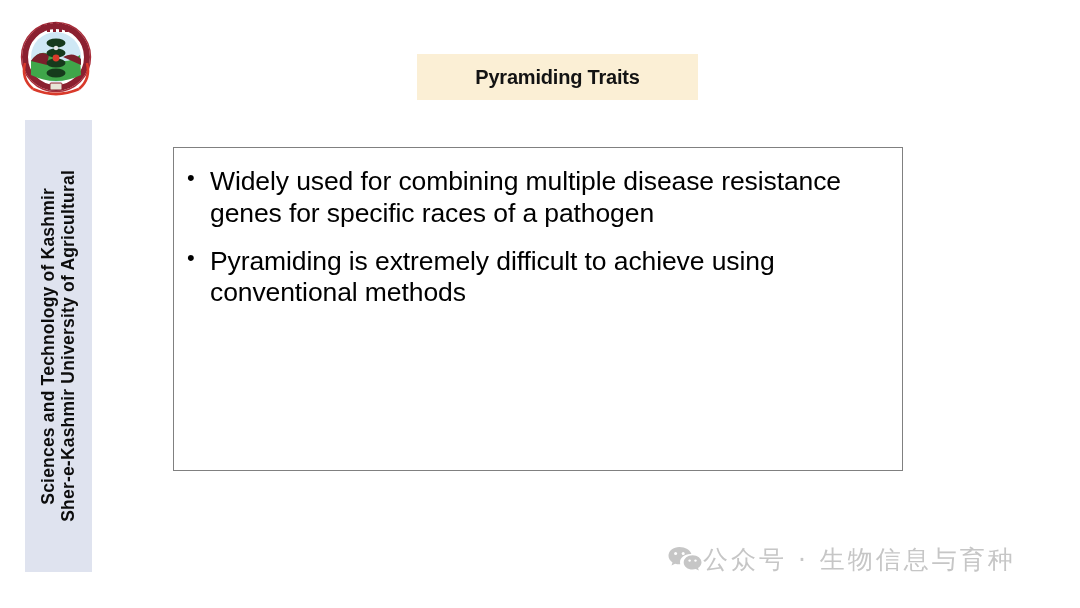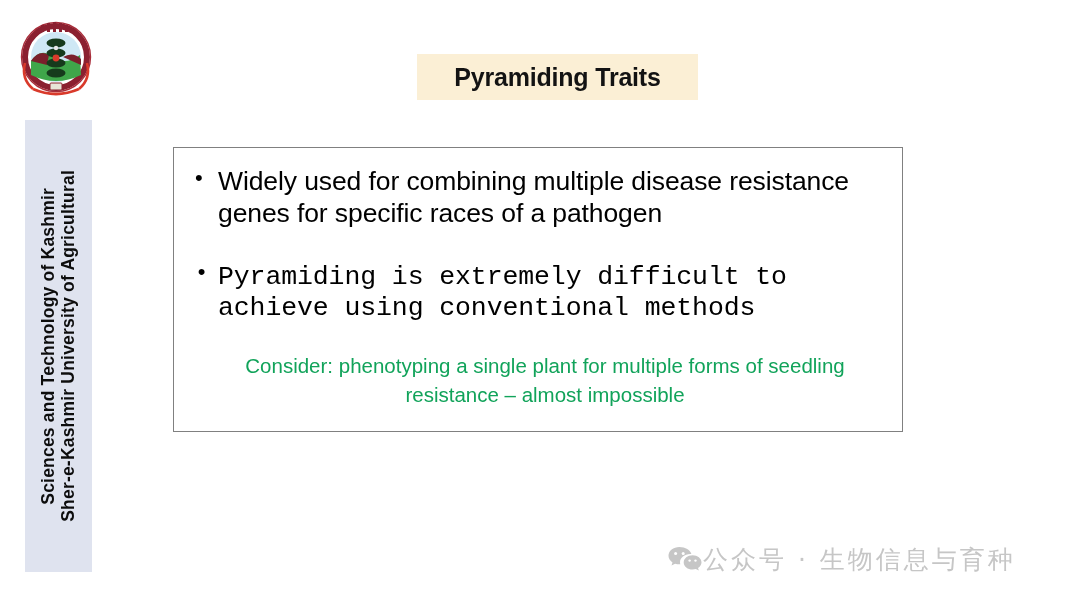--- a/index.html
+++ b/index.html
@@ -69,38 +69,38 @@
     left: 417px;
     top: 54px;
     width: 281px;
     height: 46px;
     display: flex;
     align-items: center;
     justify-content: center;
   }
 
   #title-text {
-    font-size: 25px;
+    font-size: 20px;
     font-weight: bold;
     color: #131313;
     letter-spacing: -0.2px;
     font-family: "Liberation Sans", sans-serif;
     white-space: nowrap;
   }
 
   
   #content-box {
     position: absolute;
     left: 173px;
     top: 147px;
     width: 730px;
-    height: 285px;
+    height: 324px;
     border: 1.5px solid #808080;
     background: #ffffff;
-    padding: 12px 16px 0 16px;
+    padding: 12px 16px 0 8px;
   }
 
   ul.bullets { list-style: none; }
 
   li.bullet {
     position: relative;
     padding-left: 28px;
     font-size: 26.5px;
     line-height: 1.2;
     color: #000000;
@@ -111,21 +111,21 @@
   li.bullet::before {
     content: "\2022";
     position: absolute;
     left: 5px;
     top: -1px;
     font-size: 22px;
     color: #000000;
   }
 
   #bullet-1 { margin-top: 6px; }
-  #bullet-2 { margin-top: 32px; font-family: Liberation Mono, monospace; }
+  #bullet-2 { margin-top: 16px; }
   #bullet-3 { margin-top: 8px; }
 
   #note {
     margin-top: 26px;
     text-align: center;
     color: #11a35a;
     font-size: 20.5px;
     line-height: 1.42;
     padding: 0 26px 0 40px;
     font-family: "Liberation Sans", sans-serif;
@@ -195,21 +195,20 @@
   <div id="title-wrap" style="background: rgb(251, 239, 213);">
     <span id="title-text">Pyramiding Traits</span>
   </div>
 
   <div id="content-box" style="border-color: rgb(128, 128, 128);">
     <ul class="bullets">
       <li class="bullet" id="bullet-1">Widely used for combining multiple disease resistance genes for specific races of a pathogen</li>
       <li class="bullet" id="bullet-2">Pyramiding is extremely difficult to achieve using conventional methods</li>
     </ul>
 
-    <div id="note" style="color: rgb(17, 163, 90);">Consider: phenotyping a single plant for multiple forms of seedling resistance – almost impossible</div>
 
   </div>
 
   <div id="watermark">
     <svg width="34" height="27" viewBox="0 0 34 27">
       <path d="M11.4 1C5.3 1 0.5 4.9 0.5 9.7c0 2.7 1.6 5.1 4 6.7l-1 3.1 3.6-1.8c1.3 0.4 2.7 0.6 4.3 0.6 0.3 0 0.6 0 0.9 0-0.2-0.6-0.3-1.3-0.3-2 0-4.6 4.6-8.3 10.3-8.3 0.4 0 0.7 0 1.1 0.1C22.3 4 17.4 1 11.4 1z" fill="#c6c6c6"></path>
       <circle cx="7.6" cy="7.6" r="1.5" fill="#ffffff"></circle>
       <circle cx="15.2" cy="7.6" r="1.5" fill="#ffffff"></circle>
       <path d="M33.5 16.4c0-3.9-4-7.1-8.9-7.1s-8.9 3.2-8.9 7.1 4 7.1 8.9 7.1c1.1 0 2.2-0.2 3.2-0.5l3.1 1.6-0.9-2.7c2.1-1.3 3.5-3.3 3.5-5.5z" fill="#c6c6c6"></path>
       <circle cx="21.6" cy="14.6" r="1.2" fill="#ffffff"></circle>

